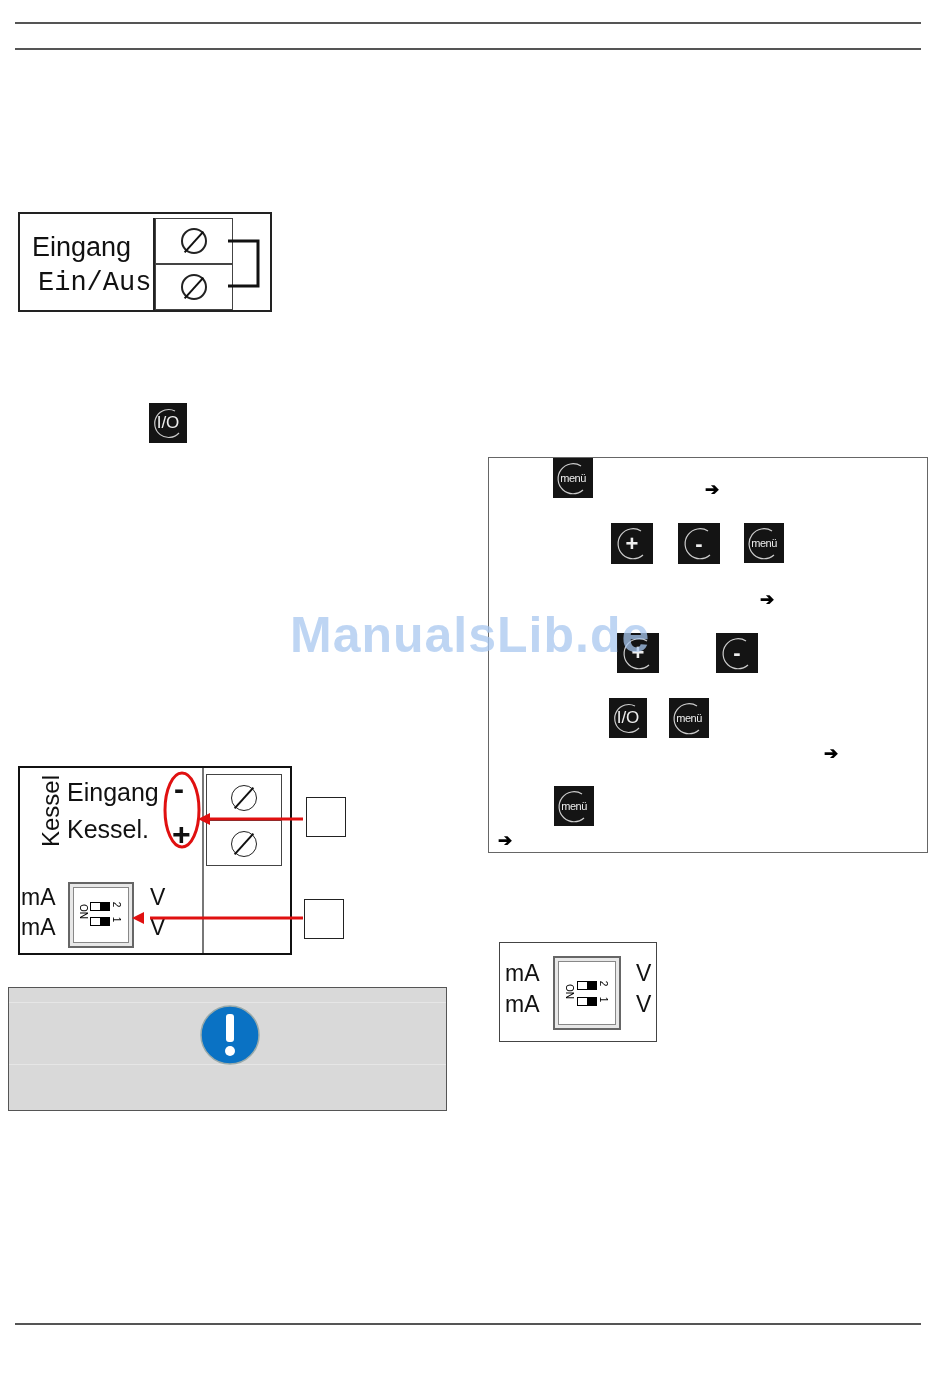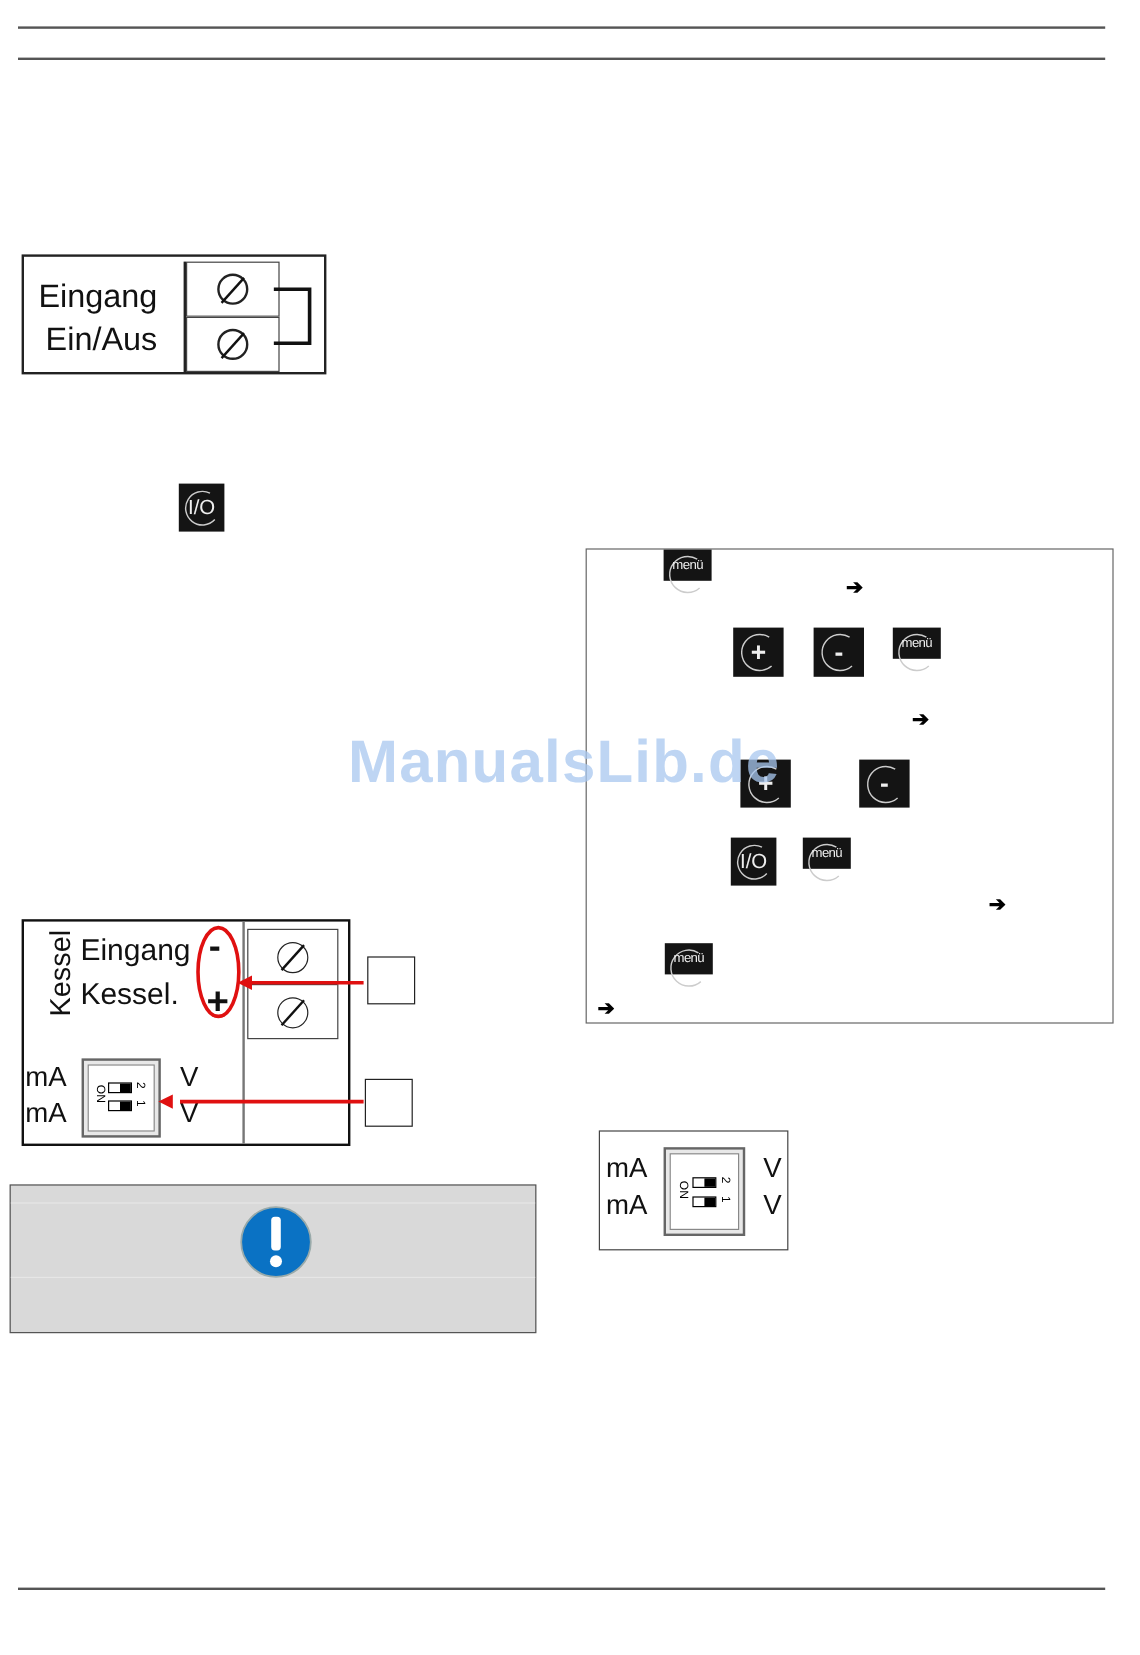--- a/index.html
+++ b/index.html
@@ -1,19 +1,19 @@
 <!DOCTYPE html>
 <html><head>
 <meta charset="utf-8">
 <style>
   html, body { margin:0; padding:0; }
   body { width:950px; height:1379px; position:relative; background:#fff; font-family:"Liberation Sans", sans-serif; overflow:hidden; }
   .hr { position:absolute; left:15px; width:906px; height:2px; background:#555; }
   .abs { position:absolute; }
-  .btn { position:absolute; width:40px; height:26px; background:#141414; color:#eee; display:flex; align-items:center; justify-content:center; }
+  .btn { position:absolute; width:40px; height:40px; background:#141414; color:#eee; display:flex; align-items:center; justify-content:center; }
   .btn svg { position:absolute; left:0; top:0; }
   .btn span { position:relative; font-family:"Liberation Sans Narrow","Liberation Sans", sans-serif; }
   .btn .lbl-menu { font-size:11px; letter-spacing:-0.5px; }
   .btn .lbl-io { font-size:17px; }
   .btn .lbl-pm { font-size:22px; font-weight:bold; }
   .arrow { position:absolute; font-size:17px; font-weight:bold; color:#000; }
   .frame1 { left:18px; top:212px; width:254px; height:100px; border:2px solid #222; box-sizing:border-box; }
   .term-col { position:absolute; left:133px; top:4px; width:78px; height:92px; border-left:2px solid #222; }
   .term { position:absolute; width:78px; height:46px; border:1px solid #444; box-sizing:border-box; display:flex; align-items:center; justify-content:center; background:#fff; }
   .screw { width:26px; height:26px; border:2px solid #222; border-radius:50%; position:relative; box-sizing:border-box; }
@@ -30,21 +30,21 @@
   .smallbox { position:absolute; width:40px; height:40px; border:1px solid #222; box-sizing:border-box; background:#fff; }
 </style>
 </head>
 <body>
 
 <div class="hr" style="top:22px;"></div>
 <div class="hr" style="top:48px;"></div>
 
 <div class="abs frame1">
   <div class="lbl-big" style="left:12px;top:16px;">Eingang</div>
-  <div class="lbl-big" style="left:18px;top:52px;">Ein/Aus</div>
+  <div class="lbl-big" style="left:18px;top:52px;font-family:Liberation Mono, monospace;">Ein/Aus</div>
   <div class="term-col">
     <div class="term" style="left:0;top:0;">
         <div class="screw"></div>
       </div>
     <div class="term" style="left:0;top:46px;">
         <div class="screw"></div>
       </div>
   </div>
   <svg class="abs" style="left:208px;top:20px;" width="36" height="60">
     <polyline points="0,7 30,7 30,52 0,52" fill="none" stroke="#111" stroke-width="3"></polyline>

